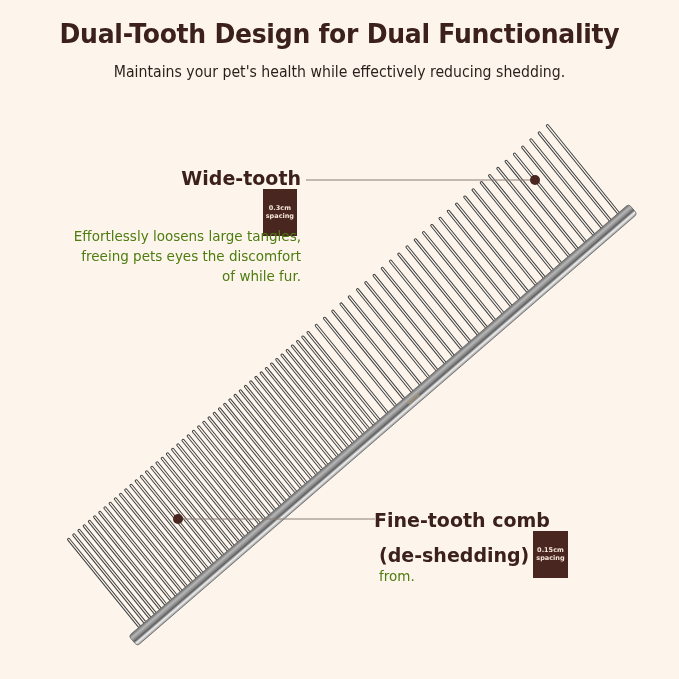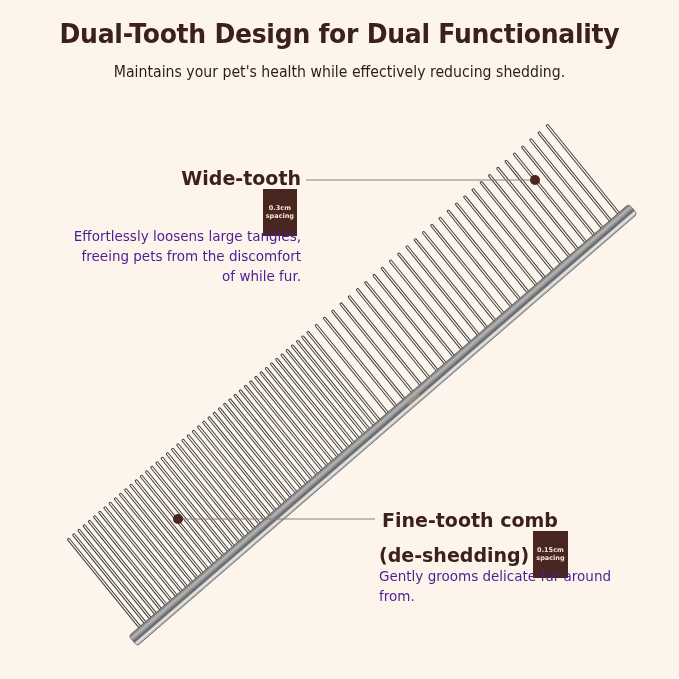--- a/index.html
+++ b/index.html
@@ -32,41 +32,41 @@
       position: absolute;
       font-weight: bold;
       font-size: 19px;
       color: #3B201C;
       line-height: 26px;
       white-space: nowrap;
     }
     .callout-body {
       position: absolute;
       font-size: 13.5px;
-      color: #4c1d95;
+      color: #4d7c0f;
       line-height: 20px;
     }
     .badge {
       display: inline-block;
       background: #4A2620;
       color: #F4E6DC;
       font-size: 6.5px;
       line-height: 7.5px;
       font-weight: bold;
       text-align: center;
       padding: 16px 3px;
       vertical-align: middle;
       margin: 0 4px;
       position: relative; top: -2px;
     }
     .badge span { display: block; }
     #wide-title-1 { right: 378px; top: 165px; text-align: center; }
     #wide-title-2 { right: 378px; top: 191px; text-align: right; }
     #wide-body { right: 378px; top: 226px; width: 260px; text-align: right; }
-    #fine-title-1 { left: 382px; top: 507px; }
+    #fine-title-1 { left: 374px; top: 507px; }
     #fine-title-2 { left: 379px; top: 533px; }
     #fine-body { left: 379px; top: 566px; width: 270px; }
   </style>
 </head>
 <body>
 
 <div class="title">Dual-Tooth Design for Dual Functionality</div>
 <div class="subtitle">Maintains your pet's health while effectively reducing shedding.</div>
 
 <svg class="comb" width="679" height="679" viewBox="0 0 679 679">
@@ -252,29 +252,28 @@
   <span>Wide-tooth</span>
 </div>
 <div class="callout-title" id="wide-title-2">
   <span class="badge">
     <span>0.3cm</span>
     <span>spacing</span>
   </span>
 </div>
 <div class="callout-body" id="wide-body">
   <div>Effortlessly loosens large tangles,</div>
-  <div>freeing pets from the discomfort</div>
+  <div>freeing pets eyes the discomfort</div>
   <div>of while fur.</div>
 </div>
 
 <div class="callout-title" id="fine-title-1">
   <span>Fine-tooth comb</span>
 </div>
 <div class="callout-title" id="fine-title-2">
   <span>(de-shedding)</span><span class="badge">
     <span>0.15cm</span>
     <span>spacing</span>
   </span>
 </div>
 <div class="callout-body" id="fine-body">
-  <div>Gently grooms delicate fur around</div>
   <div>from.</div>
 </div>
 
 </body></html>

